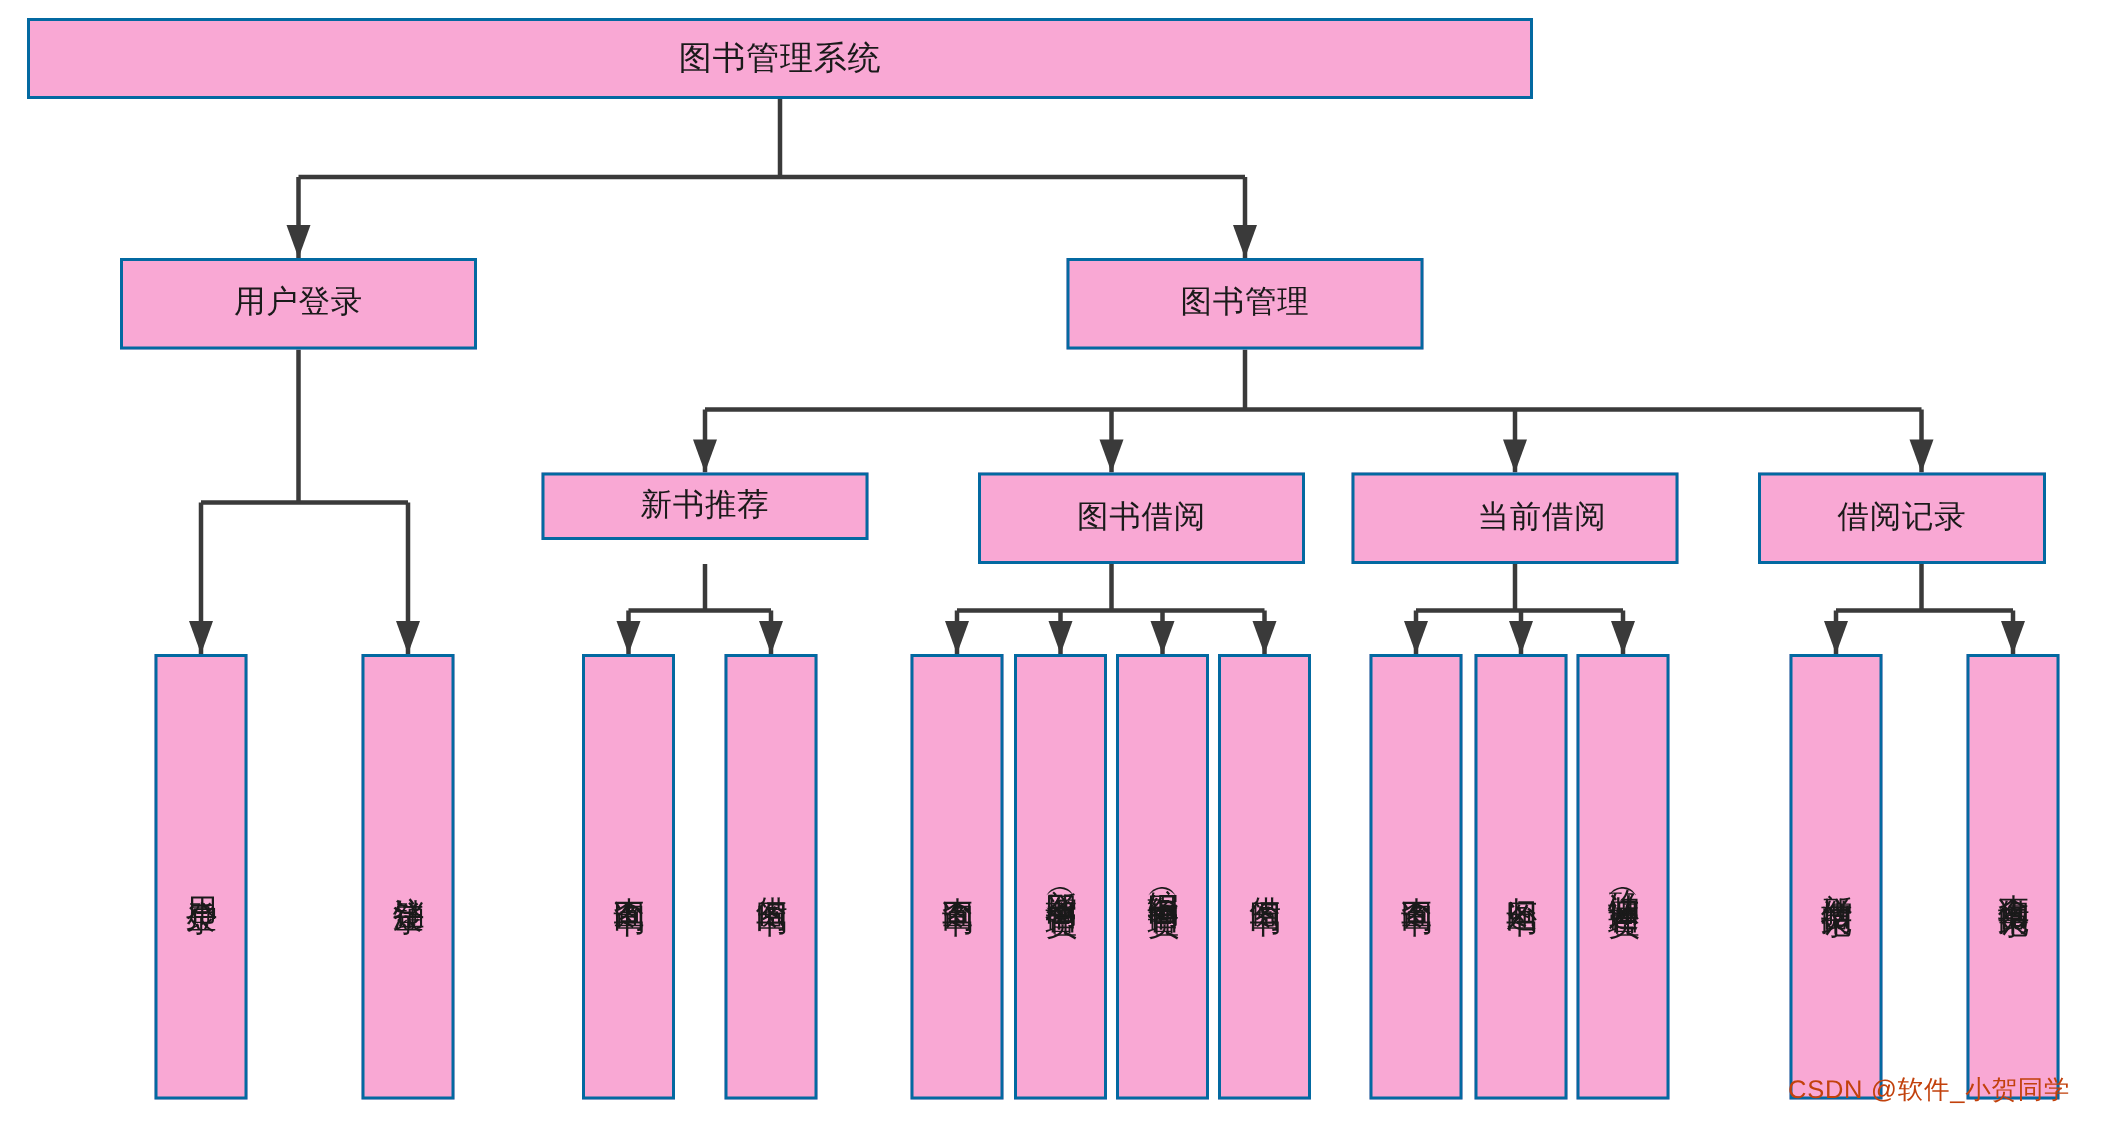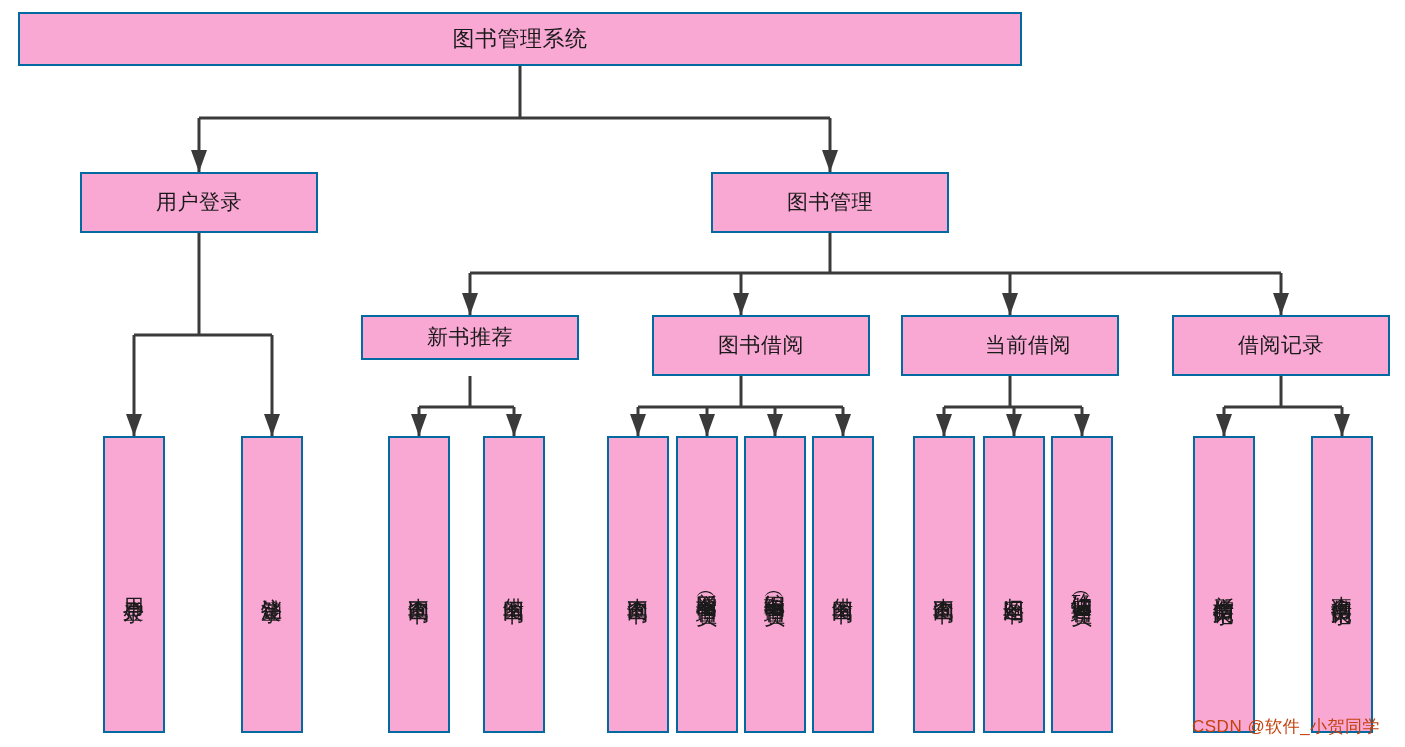--- a/index.html
+++ b/index.html
@@ -142,21 +142,21 @@
       </div>
       <div class="node horizontal" style="left: 361px; top: 315px; width: 218px; height: 45px;">
         <span class="node-label">新书推荐</span>
       </div>
       <div class="node horizontal" style="left: 632px; top: 315px; width: 218px; height: 61px; margin-left: 20px;">
         <span class="node-label">图书借阅</span>
       </div>
       <div class="node horizontal" style="left: 901px; top: 315px; width: 218px; height: 61px; padding-left: 36px;">
         <span class="node-label">当前借阅</span>
       </div>
-      <div class="node horizontal" style="left: 1172px; top: 315px; width: 218px; height: 61px;">
+      <div class="node horizontal" style="left: 1172px; top: 315px; width: 192px; height: 61px;">
         <span class="node-label">借阅记录</span>
       </div>
       <div class="node vertical" style="left: 103px; top: 436px; width: 62px; height: 297px;">
         <span class="node-label">用户登录</span>
       </div>
       <div class="node vertical" style="left: 241px; top: 436px; width: 62px; height: 297px;">
         <span class="node-label">注销登录</span>
       </div>
       <div class="node vertical" style="left: 388px; top: 436px; width: 62px; height: 297px;">
         <span class="node-label">查询图书</span>

